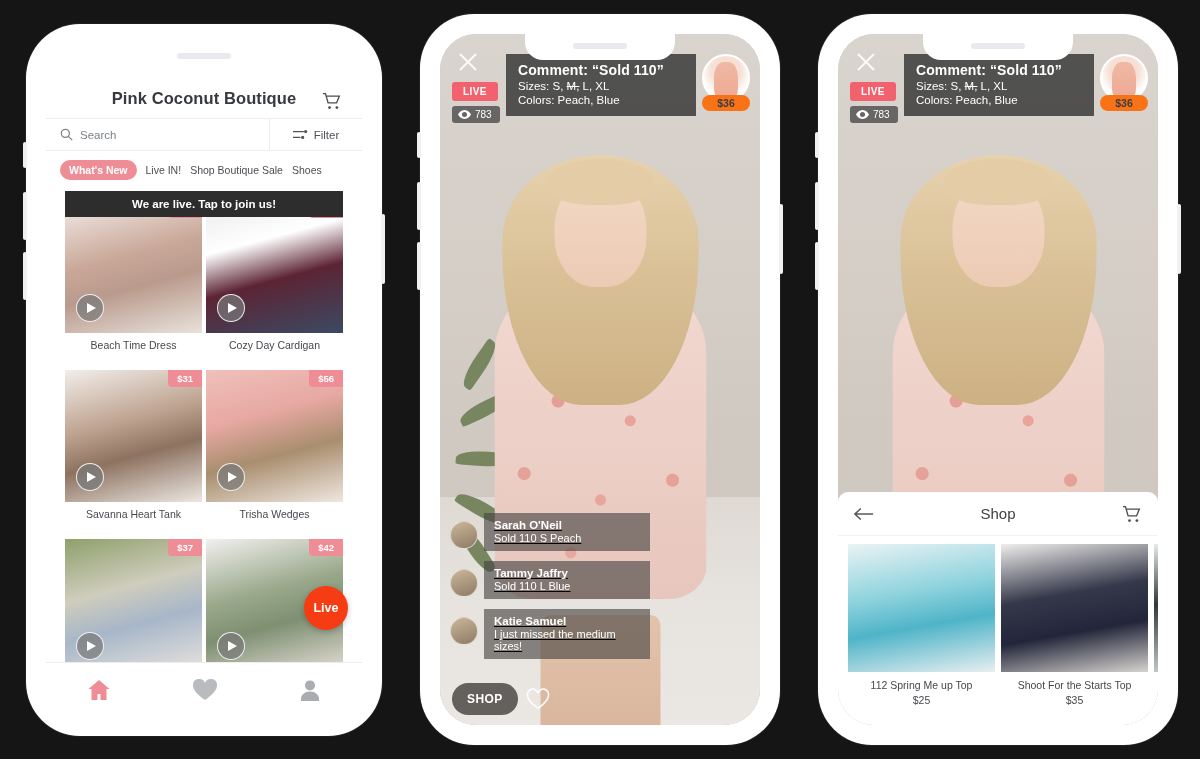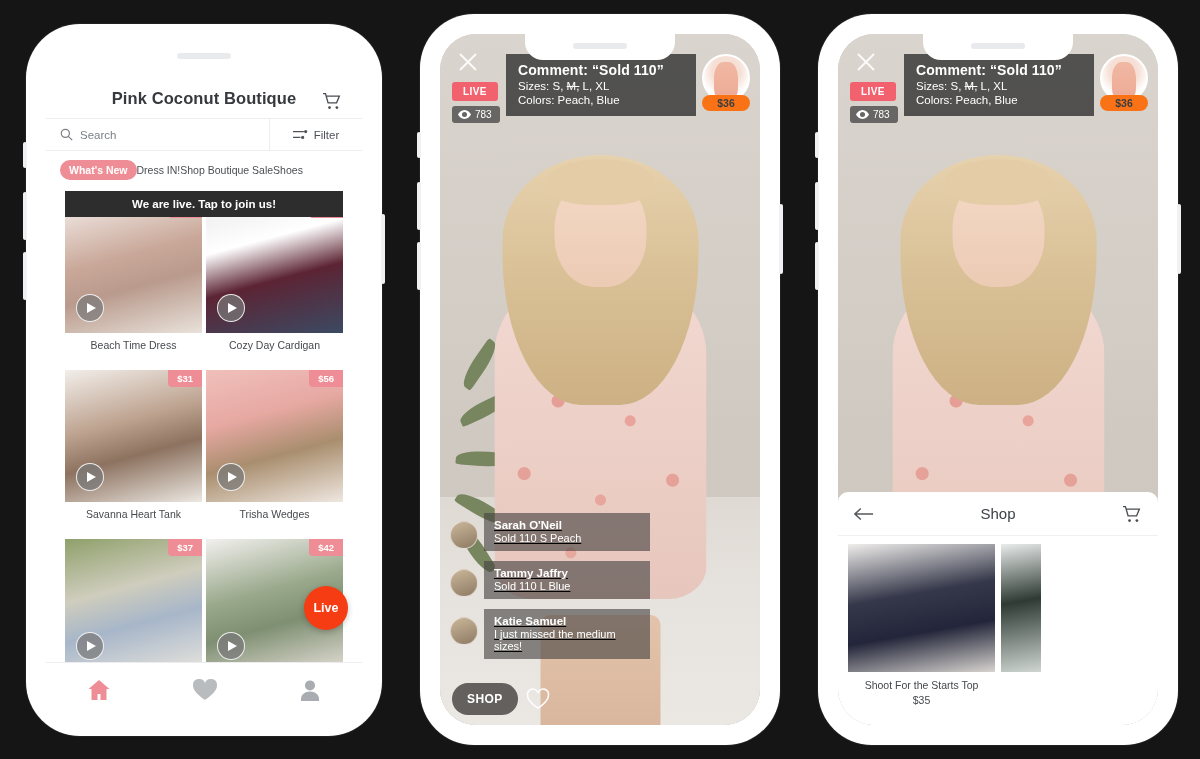--- a/index.html
+++ b/index.html
@@ -89,21 +89,21 @@
     border-right: 1px solid #ededef;
   }
   .search-ph { font-size: 11.5px; color: #7c8086; }
   .filter-box {
     width: 92px; display: flex; align-items: center; justify-content: center;
     gap: 6px; height: 100%;
   }
   .filter-lbl { font-size: 11.5px; color: #4e5156; }
 
   .cats {
-    display: flex; align-items: center; 
+    display: flex; align-items: center; gap: 9px;
     padding: 9px 8px 8px 14px; white-space: nowrap;
   }
   .cat { font-size: 10.5px; color: #4b4e53; }
   .cat.active {
     background: #ef8d96; color: #fff;
     padding: 4px 9px; border-radius: 11px; font-weight: 600;
   }
 
   .live-banner {
     position: absolute; left: 19px; right: 19px; top: 147px;
@@ -387,21 +387,21 @@
               <circle cx="15.2" cy="3.5" r="1.9" fill="#4e5156" stroke="none"></circle>
               <circle cx="11.6" cy="10.5" r="1.9" fill="#4e5156" stroke="none"></circle>
             </svg>
           </span>
           <span class="filter-lbl">Filter</span>
         </div>
       </div>
 
       <div class="cats">
         <span class="cat active">What's New</span>
-        <span class="cat">Dress IN!</span>
+        <span class="cat">Live IN!</span>
         <span class="cat">Shop Boutique Sale</span>
         <span class="cat">Shoes</span>
       </div>
 
       <div class="live-banner">We are live. Tap to join us!</div>
 
       <div class="grid">
 
         <div class="pcard">
           <div class="pimg im-a">
@@ -649,20 +649,25 @@
             <svg width="20" height="18" viewBox="0 0 24 22" fill="none" stroke="currentColor" stroke-width="1.6">
               <path d="M1 2h3l3.2 11.2h10.4L21 5H5.5"></path>
               <circle cx="9" cy="19" r="1.7" fill="currentColor" stroke="none"></circle>
               <circle cx="18" cy="19" r="1.7" fill="currentColor" stroke="none"></circle>
             </svg>
           </span>
         </div>
 
         <div class="shop-strip">
           <div class="scard">
+            <div class="scard-img mdl-1"></div>
+            <div class="scard-name">112 Spring Me up Top</div>
+            <div class="scard-price">$25</div>
+          </div>
+          <div class="scard">
             <div class="scard-img mdl-2"></div>
             <div class="scard-name">Shoot For the Starts Top</div>
             <div class="scard-price">$35</div>
           </div>
           <div class="scard partial">
             <div class="scard-img mdl-3"></div>
             <div class="scard-name"></div>
             <div class="scard-price"></div>
           </div>
         </div>

